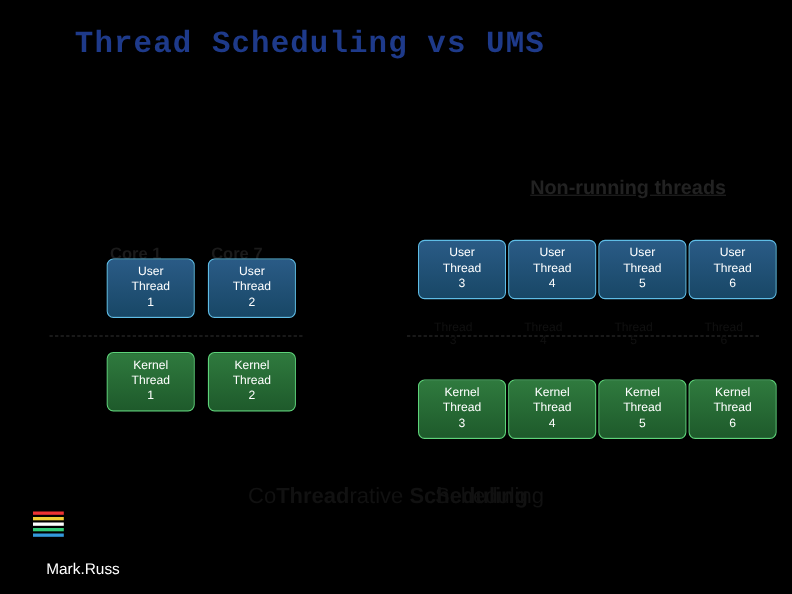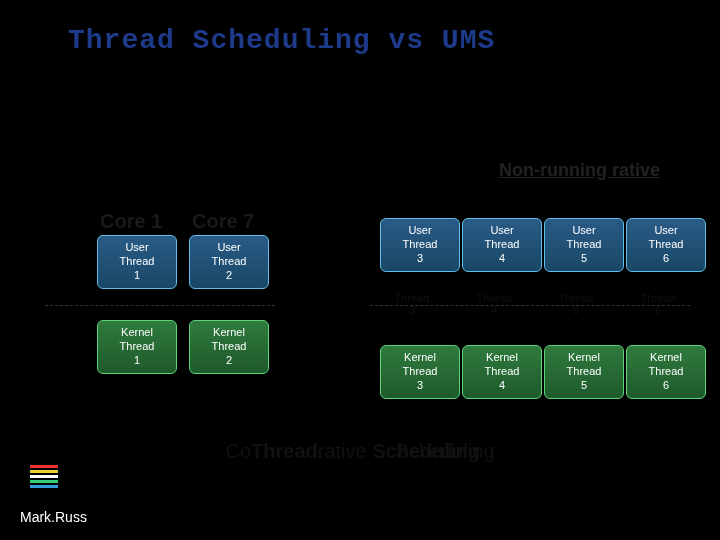--- a/index.html
+++ b/index.html
@@ -1,22 +1,22 @@
 <!DOCTYPE html>
 <html><head>
 <meta charset="utf-8">
 <style>
   html,body{margin:0;padding:0;background:#000;width:720px;height:540px;overflow:hidden;font-family:sans-serif;color:#fff}
   .title{position:absolute;left:68px;top:25px;font-family:"Courier New",monospace;font-weight:bold;font-size:28px;color:#1e3a8a;letter-spacing:1px}
-  .footer{position:absolute;left:20px;bottom:15px;color:#fff;font-size:14px}
+  .footer{position:absolute;left:42px;bottom:15px;color:#fff;font-size:14px}
   
   .stripes{position:absolute;left:30px;bottom:50px;width:28px}
   .stripes div{height:3px;margin-bottom:2px}
   .section-label{position:absolute;right:60px;top:160px;color:#222;font-weight:600;font-size:18px;text-decoration:underline}
-  .core-label{position:absolute;top:210px;color:#1a1a1a;font-weight:600;font-size:20px}
+  .core-label{position:absolute;top:222px;color:#1a1a1a;font-weight:600;font-size:15px}
   .box{position:absolute;width:80px;height:54px;border-radius:6px;display:flex;align-items:center;justify-content:center;text-align:center;font-size:11px;color:#fff;line-height:1.25;box-sizing:border-box}
   .box.blue{background:linear-gradient(#2a5b86,#184766);border:1px solid #5fbde6}
   .box.green{background:linear-gradient(#2f7a3e,#1e5a2b);border:1px solid #5ed47a}
   .mid-label{position:absolute;color:#111;font-size:11px;text-align:center;width:64px}
   .mid-line{position:absolute;height:0;border-top:1px dashed #333}
   .bottom-label{position:absolute;left:0;right:0;text-align:center;top:440px;color:#111;font-size:20px}
   .bottom-label span.a{font-weight:400}
   .bottom-label span.b{font-weight:700}
 </style>
 </head>
@@ -25,21 +25,21 @@
 <div class="title">Thread Scheduling vs UMS</div>
 
 <div class="stripes">
   <div style="background:#e33"></div>
   <div style="background:#ec3"></div>
   <div style="background:#fff"></div>
   <div style="background:#3c7"></div>
   <div style="background:#39d"></div>
 </div>
 
-<div class="section-label">Non-running rative</div>
+<div class="section-label">Non-running threads</div>
 
 <div class="core-label" style="left:100px">Core 1</div>
 <div class="core-label" style="left:192px">Core 7</div>
 
 <div class="box blue" style="left:97px;top:235px">User<br>Thread<br>1</div>
 <div class="box blue" style="left:189px;top:235px">User<br>Thread<br>2</div>
 <div class="box green" style="left:97px;top:320px">Kernel<br>Thread<br>1</div>
 <div class="box green" style="left:189px;top:320px">Kernel<br>Thread<br>2</div>
 
 <div class="mid-line" style="left:45px;width:230px;top:305px"></div>

